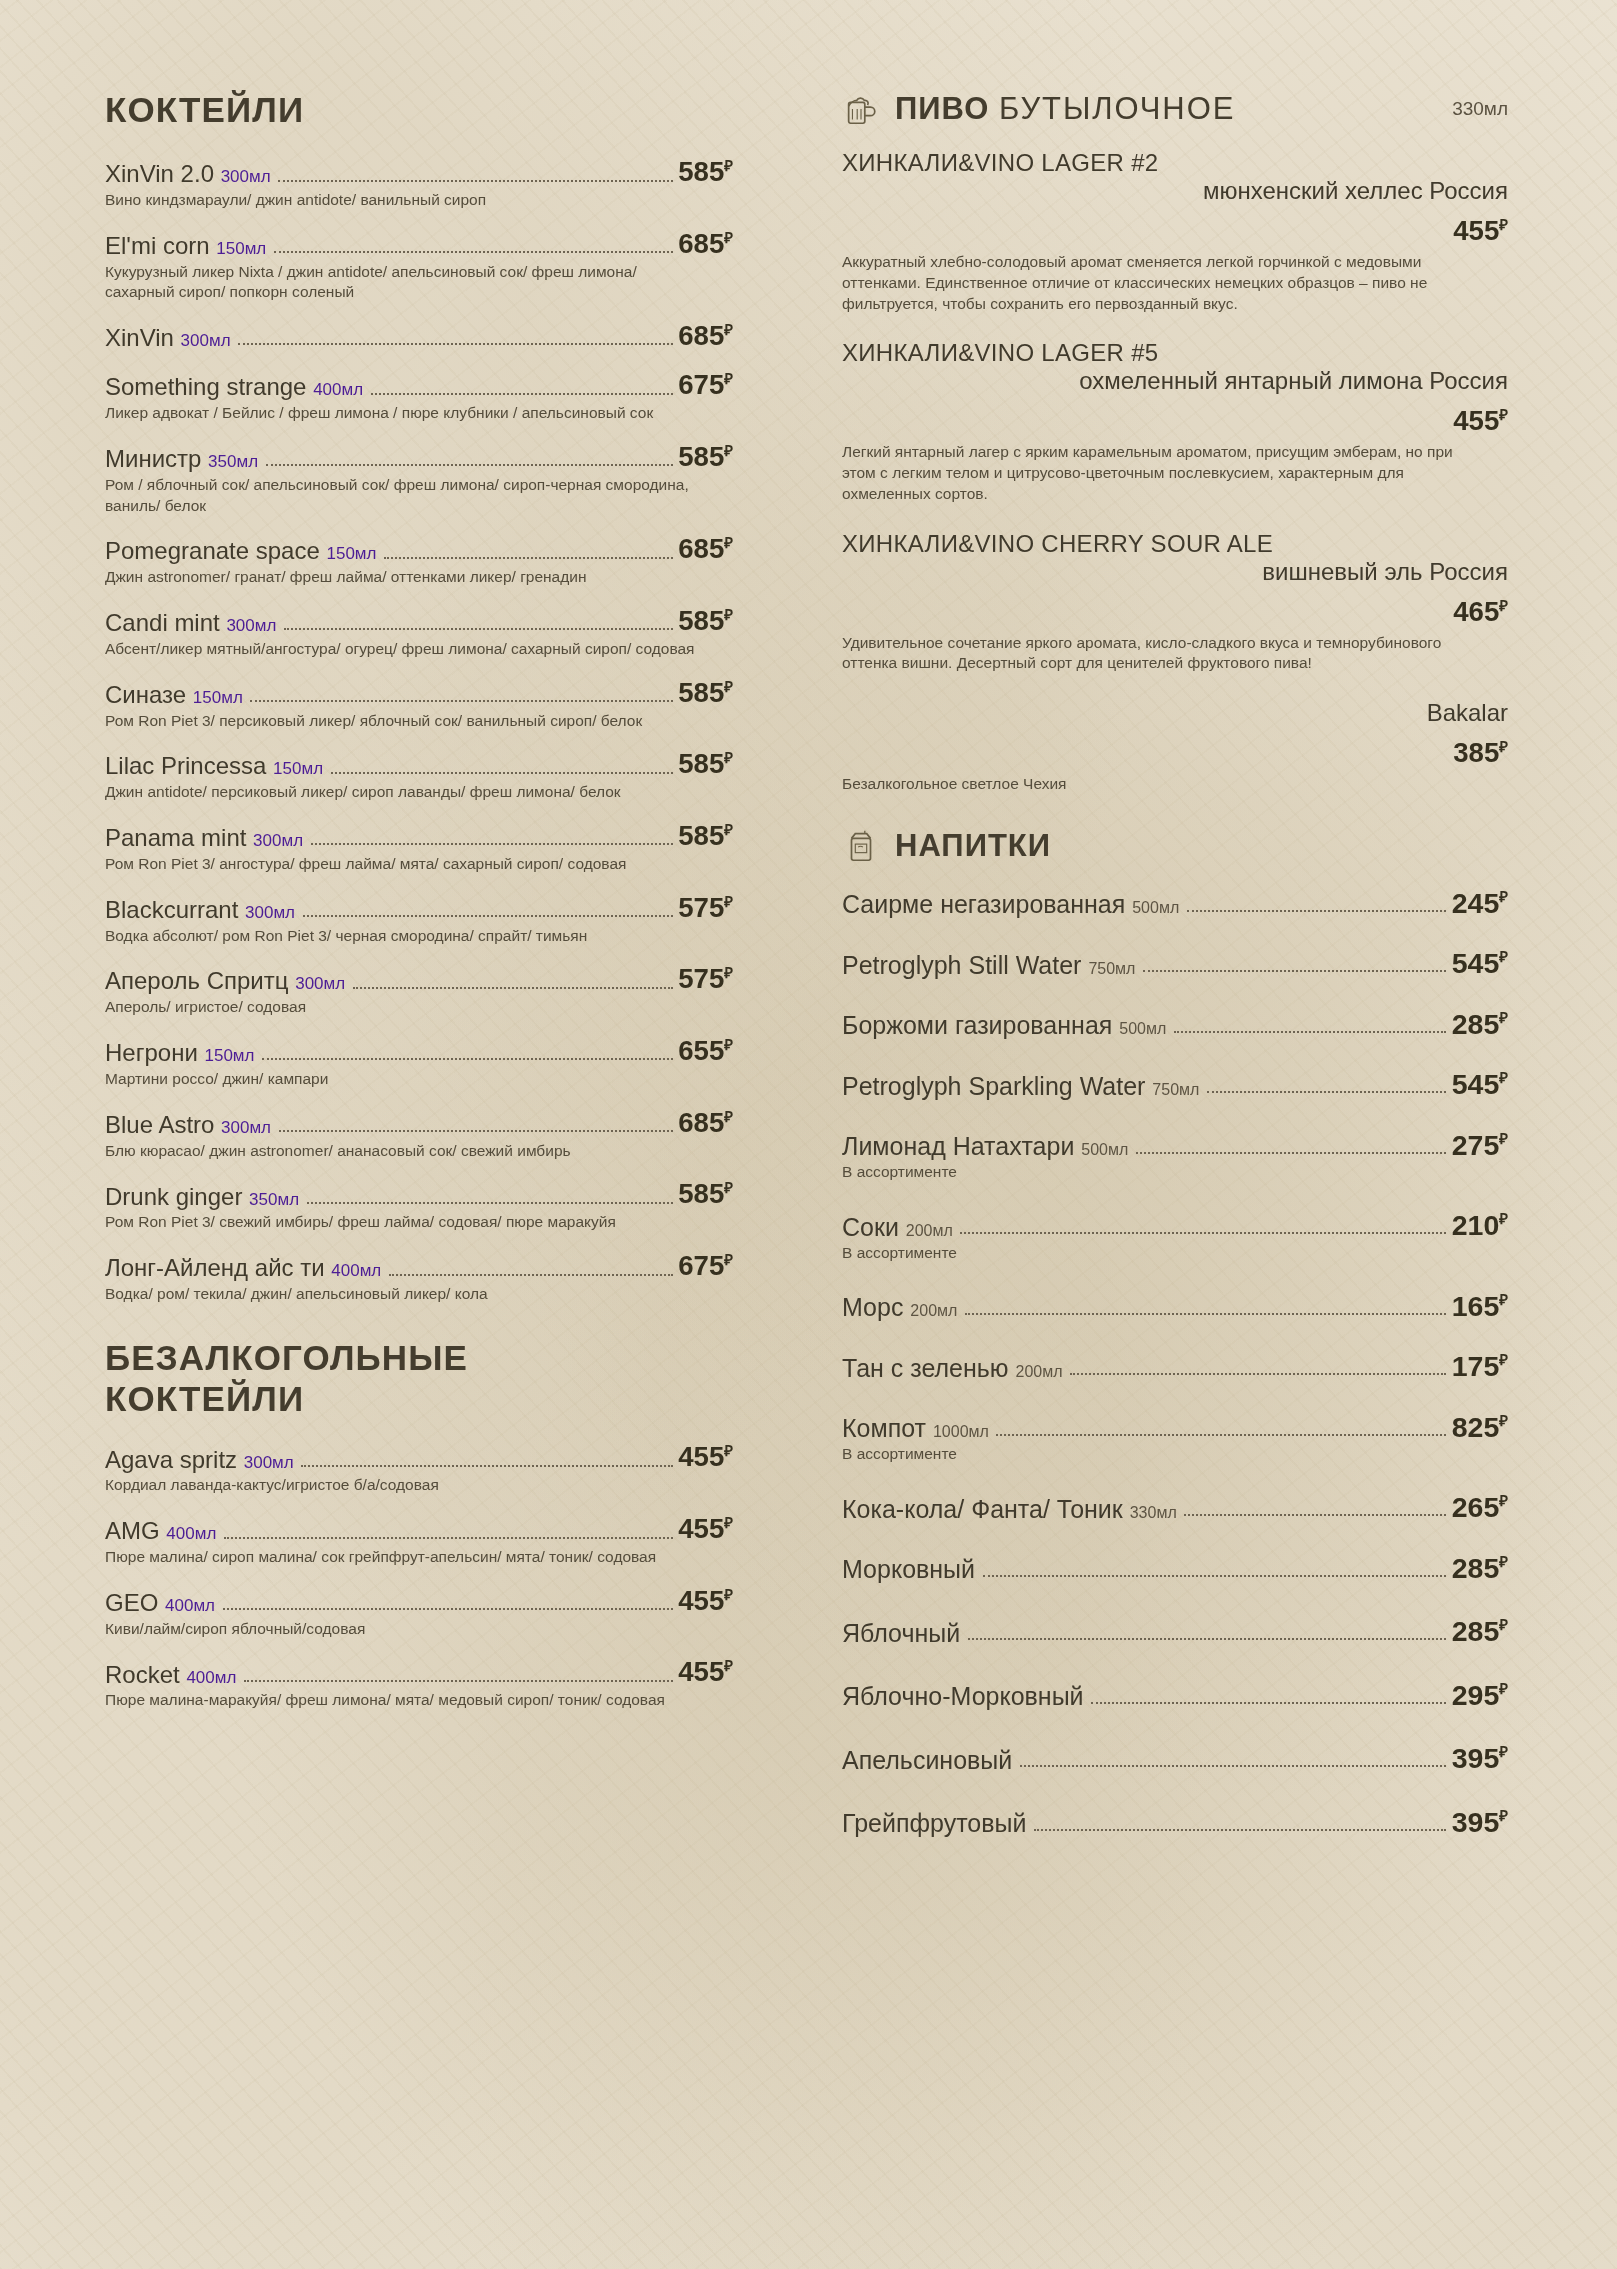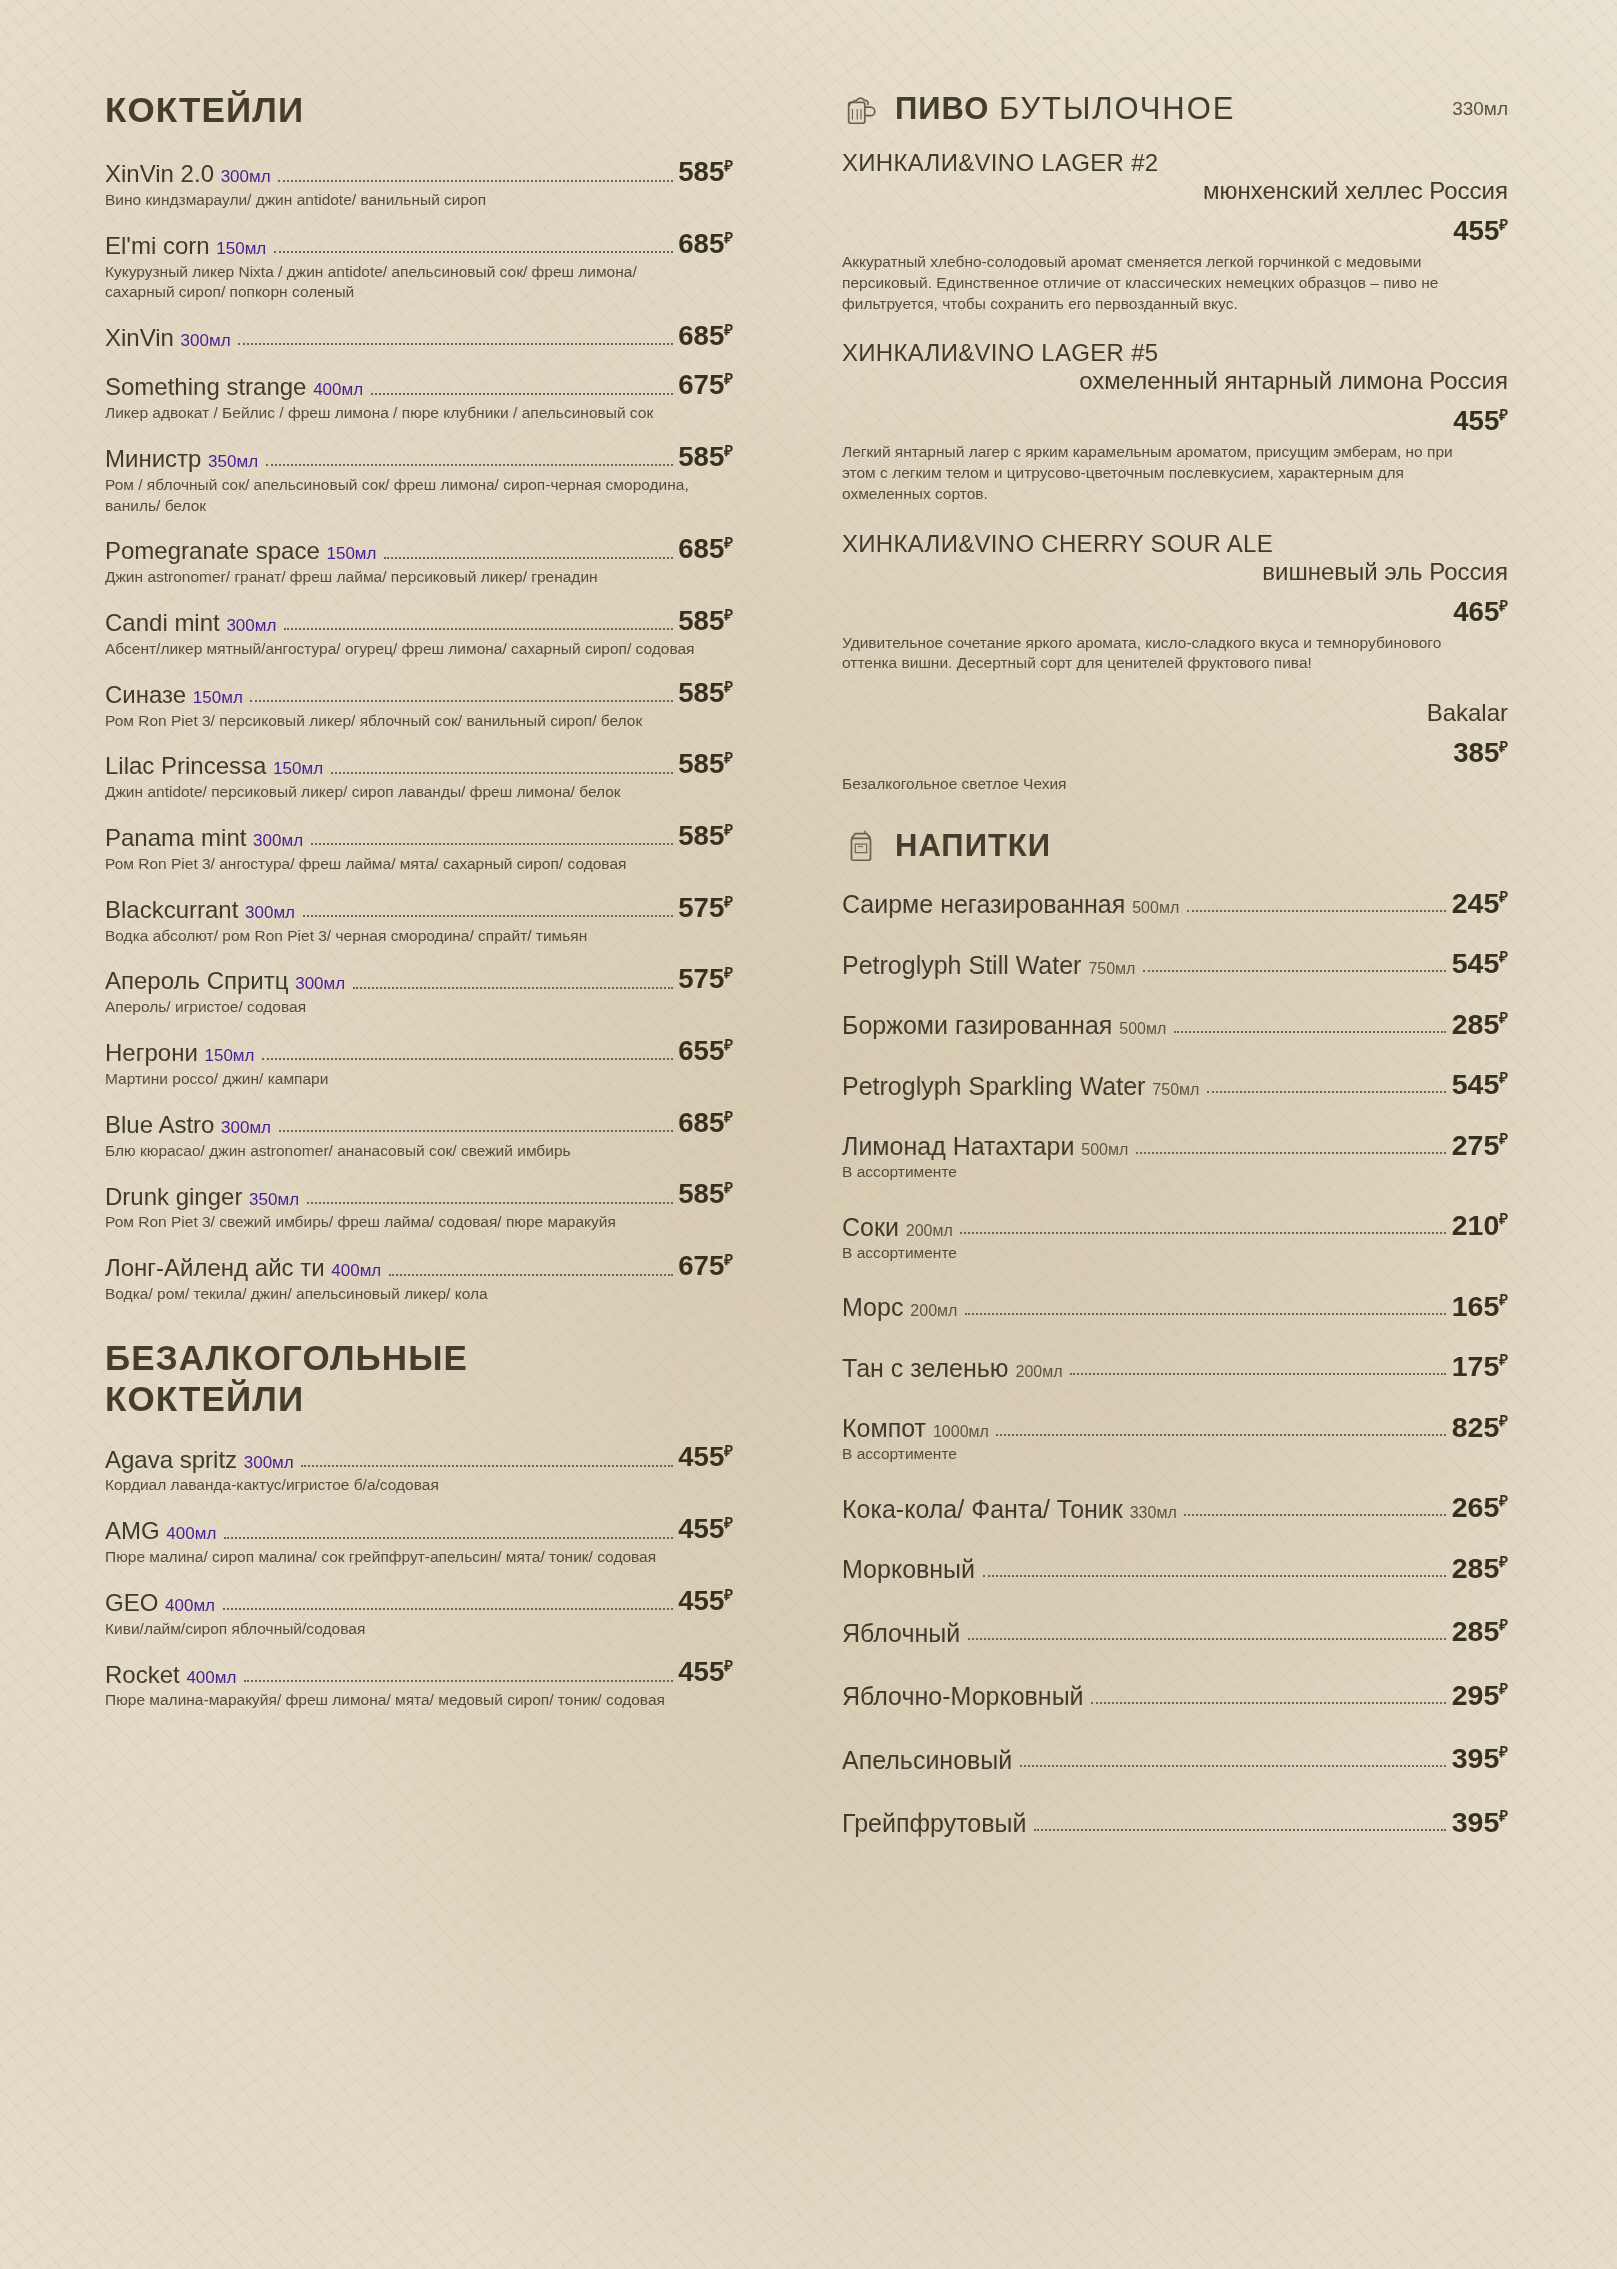--- a/index.html
+++ b/index.html
@@ -143,21 +143,21 @@
             <span class="price">585<sup>₽</sup></span>
           </div>
           <div class="desc">Ром / яблочный сок/ апельсиновый сок/ фреш лимона/ сироп-черная смородина, ваниль/ белок</div>
         </div>
         <div class="item">
           <div class="line">
             <span class="nm">Pomegranate space <span class="vol">150мл</span></span>
             <span class="dots"></span>
             <span class="price">685<sup>₽</sup></span>
           </div>
-          <div class="desc">Джин astronomer/ гранат/ фреш лайма/ персиковый ликер/ гренадин</div>
+          <div class="desc">Джин astronomer/ гранат/ фреш лайма/ оттенками ликер/ гренадин</div>
         </div>
         <div class="item">
           <div class="line">
             <span class="nm">Candi mint <span class="vol">300мл</span></span>
             <span class="dots"></span>
             <span class="price">585<sup>₽</sup></span>
           </div>
           <div class="desc">Абсент/ликер мятный/ангостура/ огурец/ фреш лимона/ сахарный сироп/ содовая</div>
         </div>
         <div class="item">
@@ -295,21 +295,21 @@
     </div>
 
     <div id="beers">
         <div class="beer">
           <div class="nm1">ХИНКАЛИ&amp;VINO LAGER #2</div>
           <div class="line2">
             <span class="nm2">мюнхенский хеллес Россия</span>
             <span class="dots"></span>
             <span class="price">455<sup>₽</sup></span>
           </div>
-          <div class="desc">Аккуратный хлебно-солодовый аромат сменяется легкой горчинкой с медовыми персиковый. Единственное отличие от классических немецких образцов – пиво не фильтруется, чтобы сохранить его первозданный вкус.</div>
+          <div class="desc">Аккуратный хлебно-солодовый аромат сменяется легкой горчинкой с медовыми оттенками. Единственное отличие от классических немецких образцов – пиво не фильтруется, чтобы сохранить его первозданный вкус.</div>
         </div>
         <div class="beer">
           <div class="nm1">ХИНКАЛИ&amp;VINO LAGER #5</div>
           <div class="line2">
             <span class="nm2">охмеленный янтарный лимона Россия</span>
             <span class="dots"></span>
             <span class="price">455<sup>₽</sup></span>
           </div>
           <div class="desc">Легкий янтарный лагер с ярким карамельным ароматом, присущим эмберам, но при этом с легким телом и цитрусово-цветочным послевкусием, характерным для охмеленных сортов.</div>
         </div>

